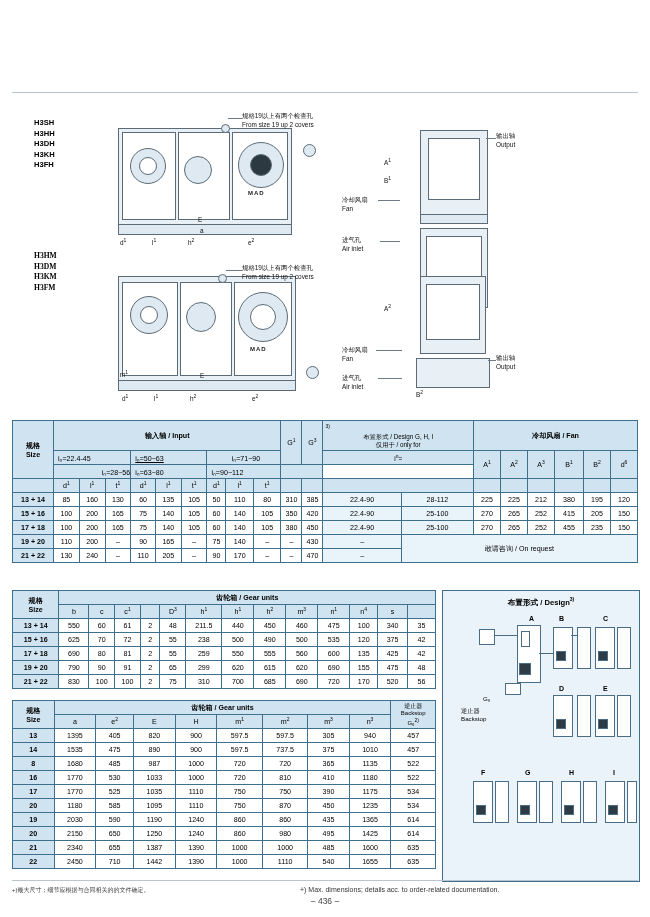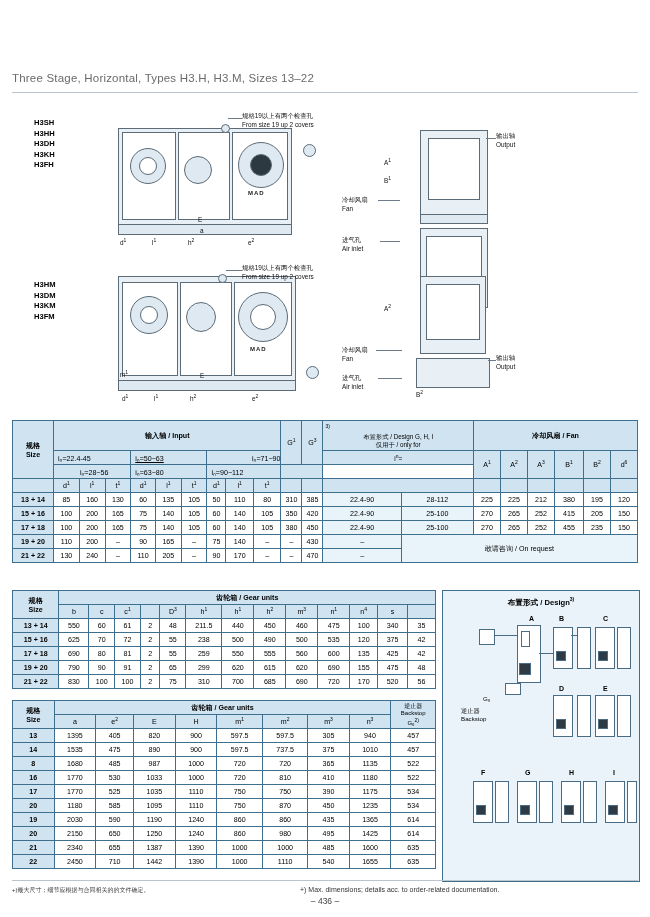--- a/index.html
+++ b/index.html
@@ -71,21 +71,20 @@
   .foot-rule{position:absolute;left:12px;top:880px;width:626px;height:1px;background:#b9c6cf;}
   .pageno{position:absolute;left:0;top:896px;width:650px;text-align:center;font-size:8.5px;color:#444;}
 
   .sup{font-size:5px;vertical-align:super;}
 </style>
 </head>
 <body>
 
 <div class="page">
 
-  <div class="page-title">Three Stage, Horizontal, Types H3.H, H3.M, Sizes 13–22</div>
   <div class="title-rule"></div>
 
   <div class="draw-area">
 
     <div class="codes" style="left:22px;top:22px;">
       <span>H3SH</span>
       <span>H3HH</span>
       <span>H3DH</span>
       <span>H3KH</span>
       <span>H3FH</span>
@@ -128,21 +127,21 @@
     <div class="fig-label" style="left:330px;top:100px;">冷却风扇</div>
     <div class="fig-label" style="left:330px;top:109px;">Fan</div>
     <div class="fig-line" style="left:366px;top:104px;width:22px;height:1px;"></div>
     <div class="fig-label" style="left:330px;top:140px;">进气孔</div>
     <div class="fig-label" style="left:330px;top:149px;">Air inlet</div>
     <div class="fig-line" style="left:368px;top:145px;width:20px;height:1px;"></div>
     <div class="fig-label" style="left:372px;top:60px;">A<span class="sup">1</span></div>
     <div class="fig-label" style="left:372px;top:78px;">B<span class="sup">1</span></div>
     <div class="fig-label" style="left:420px;top:214px;">A<span class="sup">3</span></div>
 
-    <div class="codes" style="left:22px;top:184px;">
+    <div class="codes" style="left:22px;top:155px;font-family:Liberation Serif, serif;">
       <span>H3HM</span>
       <span>H3DM</span>
       <span>H3KM</span>
       <span>H3FM</span>
     </div>
 
     <div class="fig-box light" style="left:106px;top:180px;width:176px;height:104px;"></div>
     <div class="fig-box white" style="left:110px;top:186px;width:54px;height:92px;"></div>
     <div class="fig-box white" style="left:168px;top:186px;width:50px;height:92px;"></div>
     <div class="fig-box white" style="left:222px;top:186px;width:56px;height:92px;"></div>
@@ -196,31 +195,31 @@
       <td class="hd2" colspan="2" style="padding:1px 2px;font-size:6.3px;line-height:8px;">
         <div style="text-align:left;"><span class="sup">3)</span></div>
         <div>布置形式 / Design G, H, I</div>
         <div>仅用于 / only for</div>
       </td>
       <td class="hd" colspan="6">冷却风扇 / Fan</td>
     </tr>
     <tr>
       <td class="hd2" colspan="3" style="text-align:left;padding-left:4px;">iₙ=22.4-45</td>
       <td class="hd2" colspan="3" style="text-align:left;padding-left:4px;text-decoration:underline;">iₙ=50−63</td>
-      <td class="hd2" colspan="3" style="text-align:right;padding-left:4px;margin-top:12px;">iₙ=71−90</td>
+      <td class="hd2" colspan="3" style="text-align:center;padding-left:4px;margin-top:12px;">iₙ=71−90</td>
       <td class="hd2" colspan="2" style="font-size:6.5px;">i<span class="sup">n</span>=</td>
       <td class="hd2" rowspan="2" style="width:26px;">A<span class="sup">1</span></td>
       <td class="hd2" rowspan="2" style="width:26px;">A<span class="sup">2</span></td>
       <td class="hd2" rowspan="2" style="width:26px;">A<span class="sup">3</span></td>
       <td class="hd2" rowspan="2" style="width:28px;">B<span class="sup">1</span></td>
       <td class="hd2" rowspan="2" style="width:26px;">B<span class="sup">2</span></td>
       <td class="hd2" rowspan="2" style="width:26px;">d<span class="sup">6</span></td>
     </tr>
     <tr>
-      <td class="hd2" colspan="3" style="text-align:center;padding-left:4px;">iₙ=28−56</td>
+      <td class="hd2" colspan="3" style="text-align:right;padding-left:4px;">iₙ=28−56</td>
       <td class="hd2" colspan="3" style="text-align:left;padding-left:4px;">iₙ=63−80</td>
       <td class="hd2" colspan="3" style="text-align:left;padding-left:4px;">iₙ=90−112</td>
       <td class="hd2" colspan="2" style="font-size:6.5px;">&nbsp;</td>
     </tr>
     <tr>
       <td class="hd2" style="font-size:6.5px;">&nbsp;</td>
       <td class="hd2">d<span class="sup">1</span></td>
           <td class="hd2">l<span class="sup">1</span></td>
           <td class="hd2">t<span class="sup">1</span></td>
       <td class="hd2">d<span class="sup">1</span></td>

